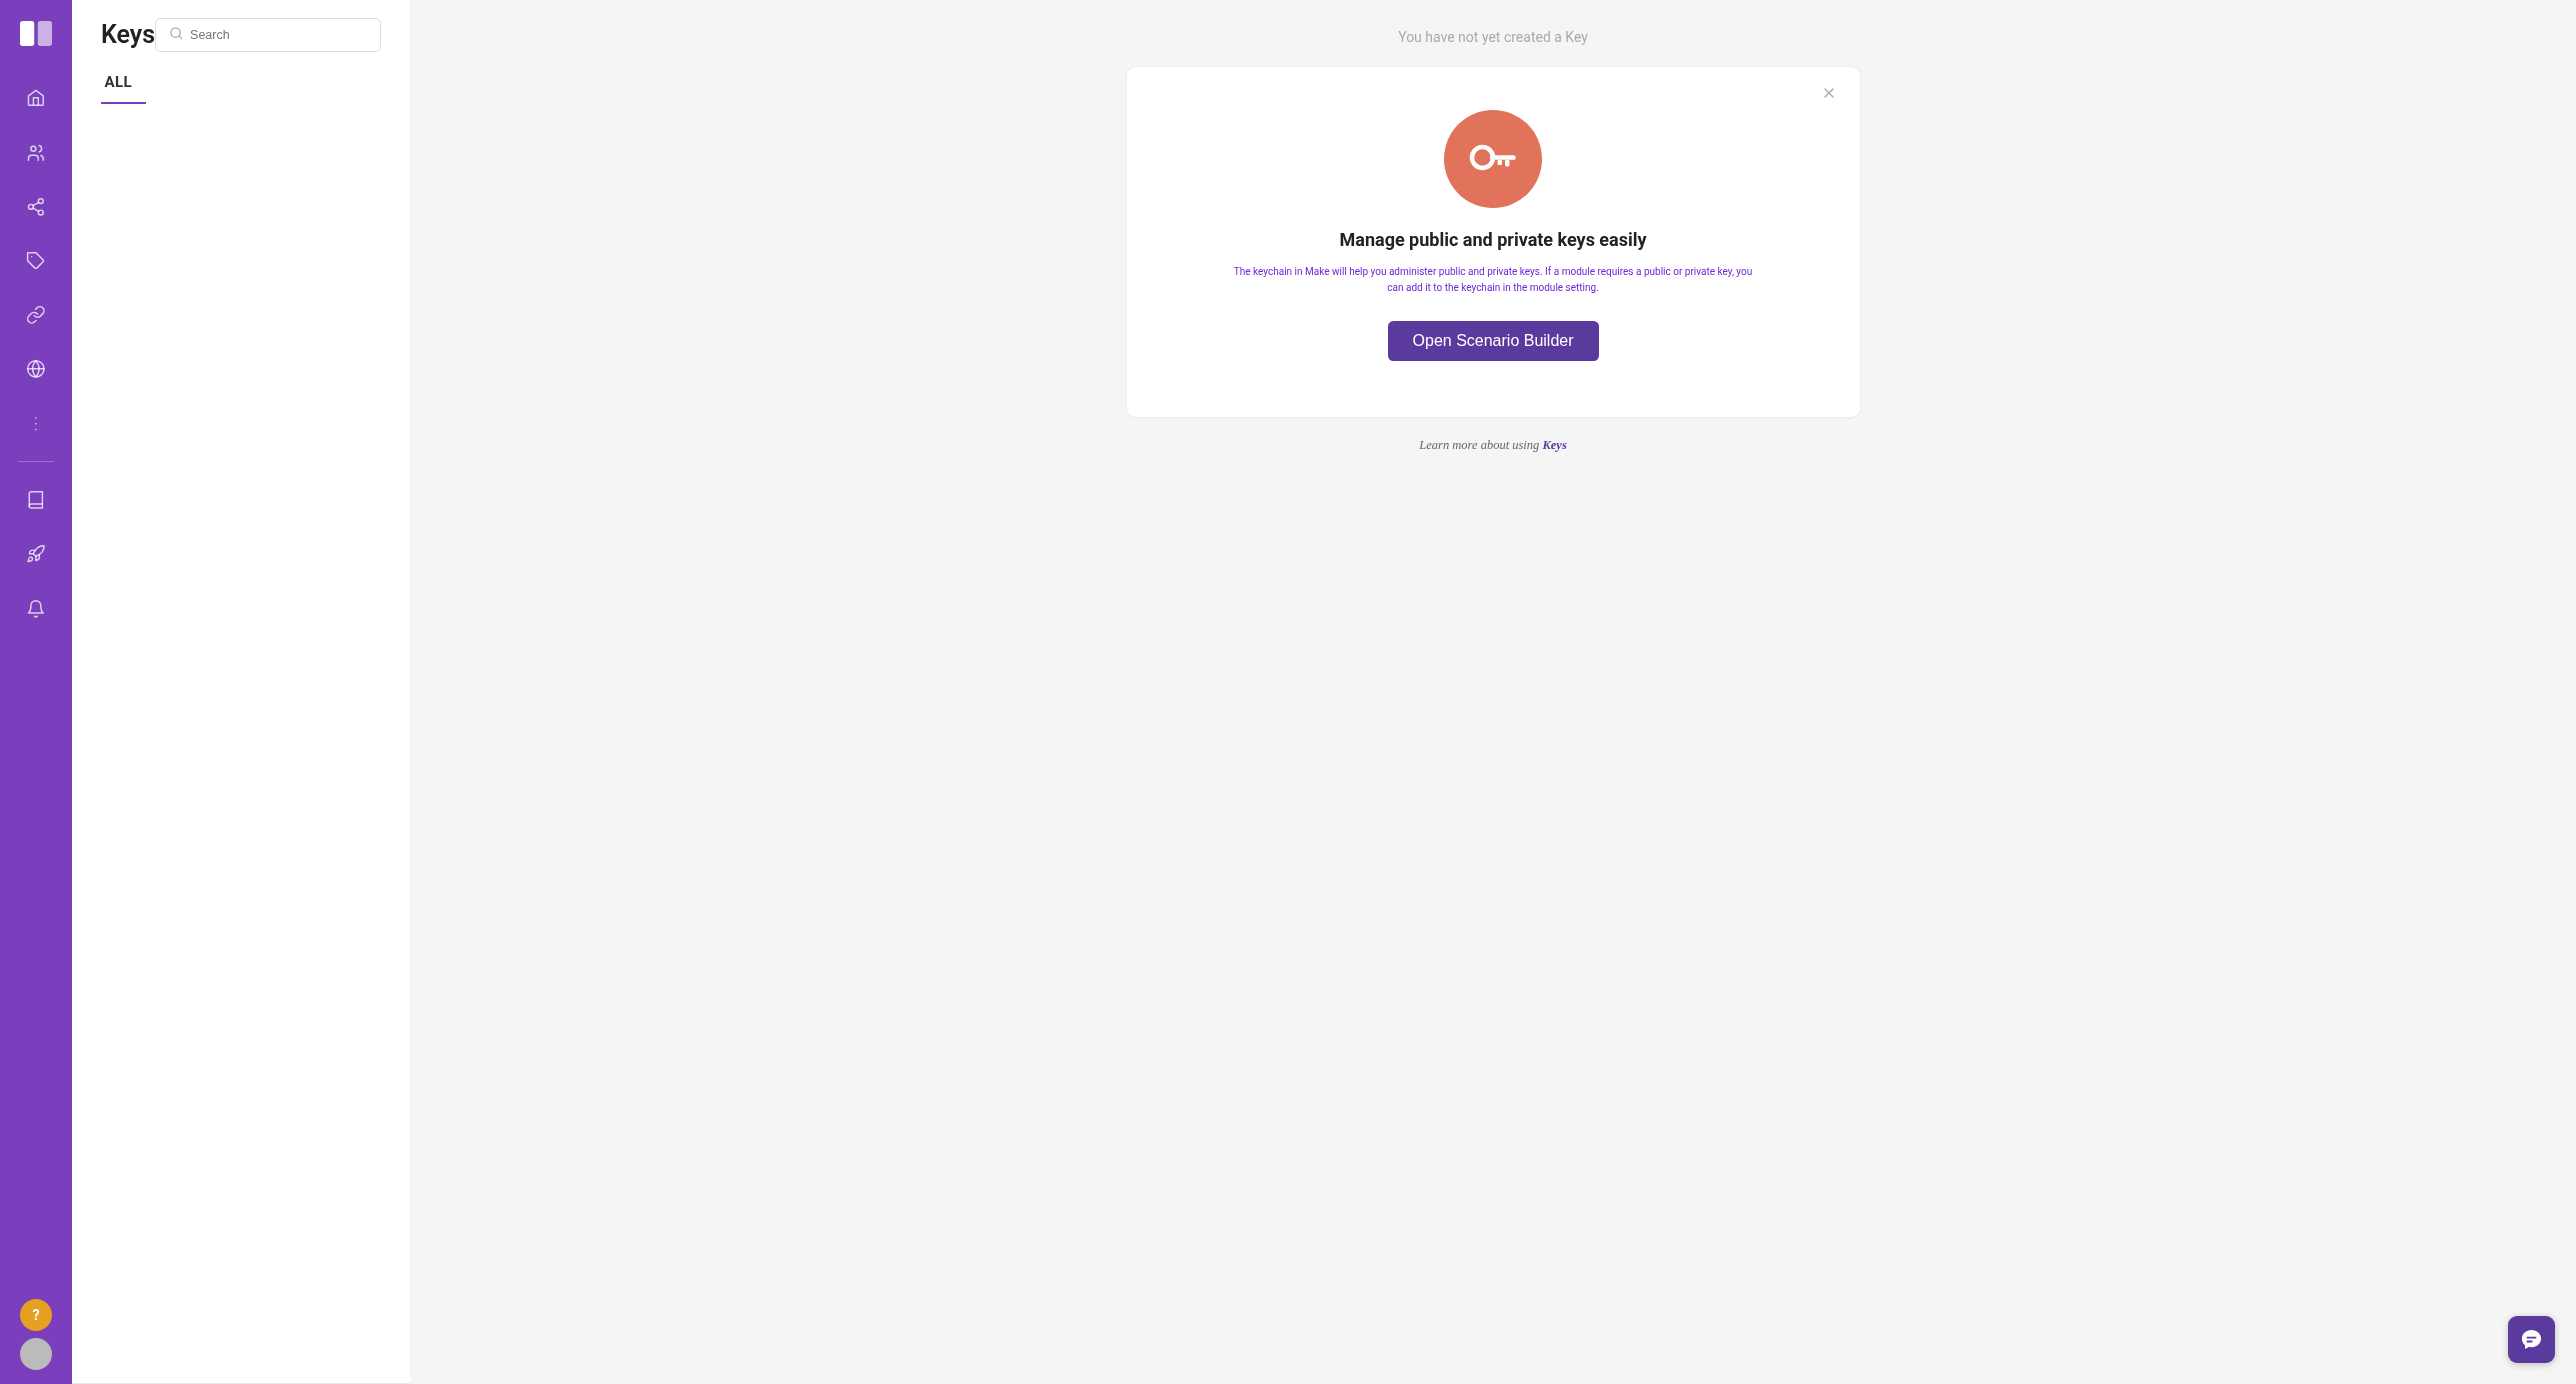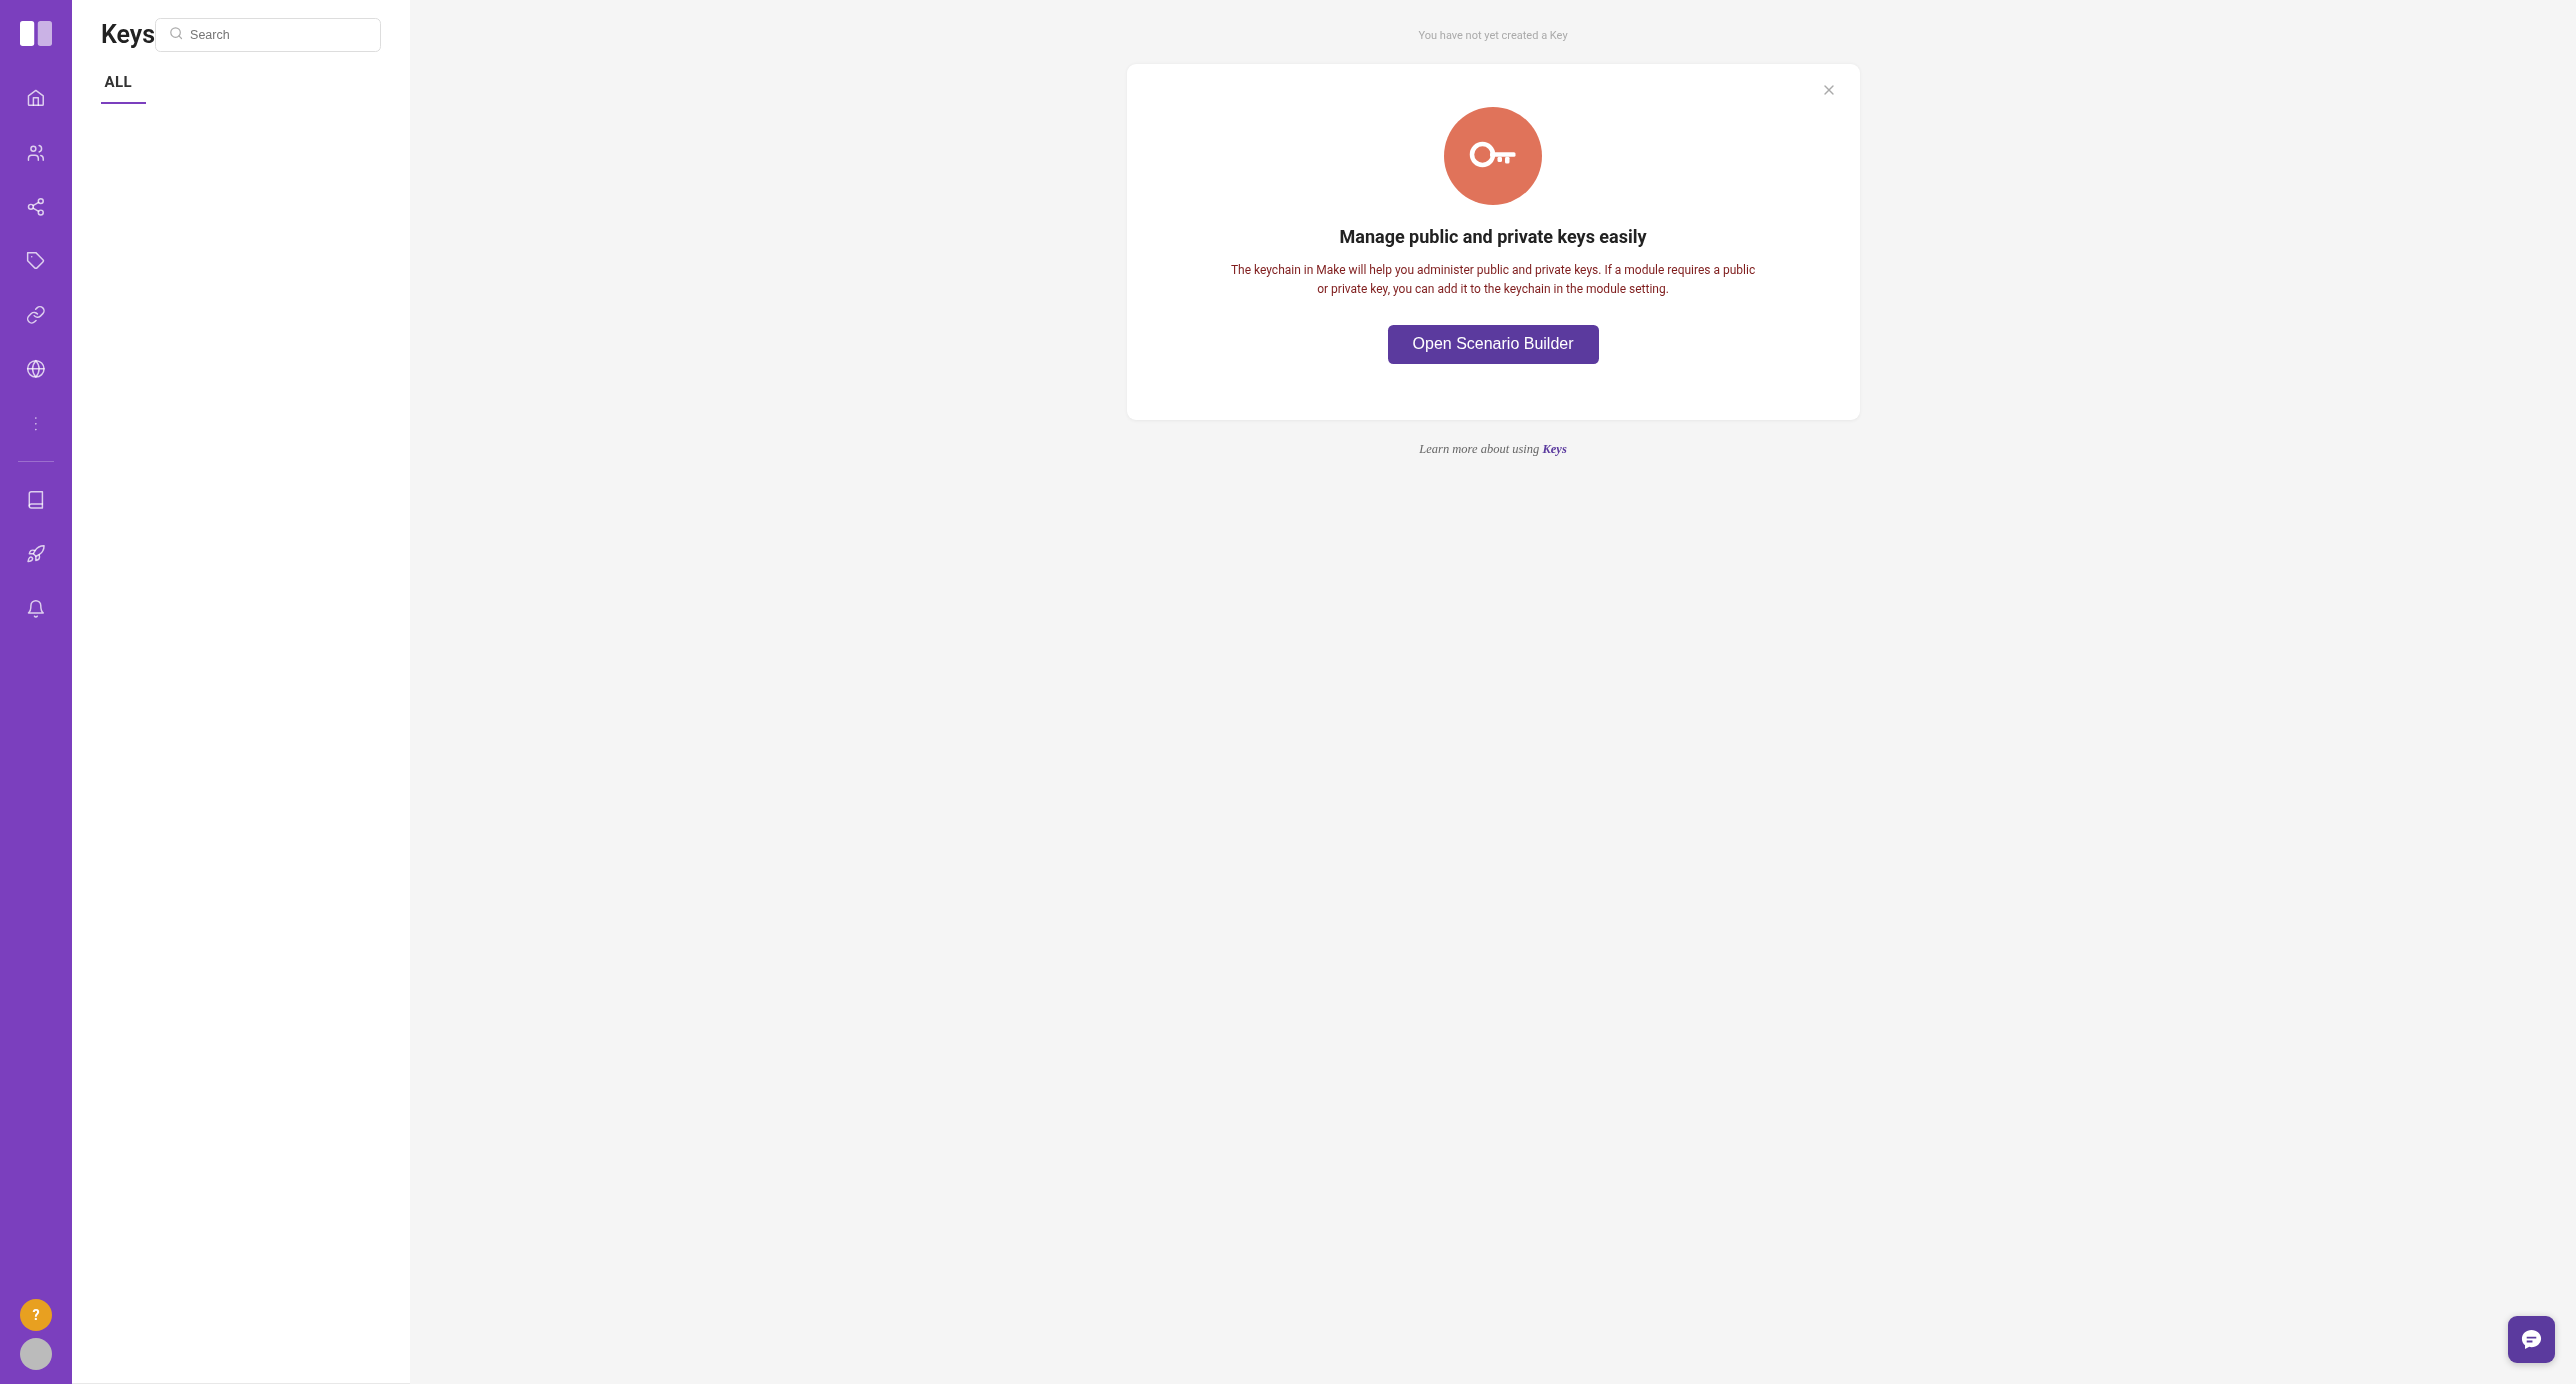--- a/index.html
+++ b/index.html
@@ -157,21 +157,21 @@
       flex: 1;
       display: flex;
       flex-direction: column;
       align-items: center;
       padding: 29px;
       overflow-y: auto;
     }
 
     .empty-message {
       color: #aaa;
-      font-size: 11px;
+      font-size: 14px;
       margin-bottom: 21.5px;
     }
 
     
     .card {
       background: #fff;
       border-radius: 9px;
       padding: 43px 36px 56px 36px;
       max-width: 733px;
       width: 100%;
@@ -209,22 +209,22 @@
     .key-circle svg { width: 48px; height: 48px; fill: #fff; }
     .card-title {
       text-align: center;
       font-size: 18px;
       font-weight: 700;
       color: #222;
       margin-bottom: 14.3px;
     }
     .card-desc {
       text-align: center;
-      font-size: 12px;
-      color: #7f1d1d;
+      font-size: 10px;
+      color: #6d28d9;
       line-height: 1.6;
       max-width: 537px;
       margin: 0 auto 25px auto;
     }
     .card-btn-wrap {
       display: flex;
       justify-content: center;
     }
     .open-btn {
       background: #5b3a9e;

